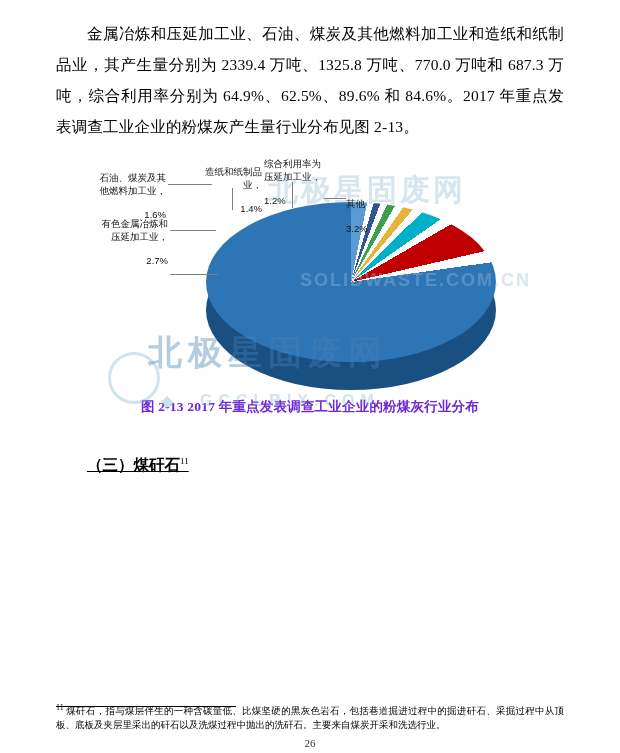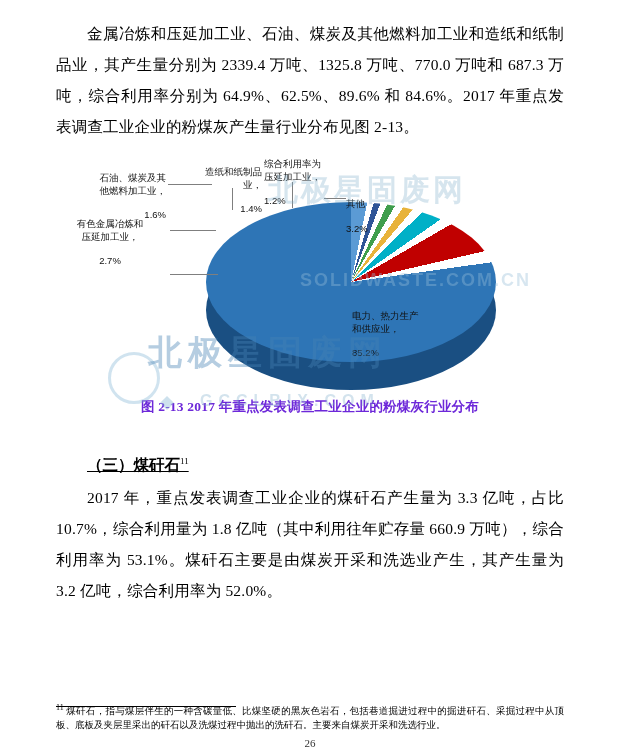--- a/index.html
+++ b/index.html
@@ -247,45 +247,39 @@
         <span>1.2%</span>
       </div>
       <div class="leader leader-v" style="left:236px; top:36px; width:1px; height:26px;"></div>
 
       <div class="callout rightside" style="left:290px; top:40px; width:60px;">
         <span>其他</span><br>
         <span>3.2%</span>
       </div>
       <div class="leader" style="left:268px; top:52px; width:22px;"></div>
 
-      <div class="callout left" style="left:-4px; top:60px; width:116px;text-align:center;">
+      <div class="callout left" style="left:-4px; top:60px; width:116px;">
         <span>有色金属冶炼和
 压延加工业，</span><br>
         <span>2.7%</span>
       </div>
       <div class="leader" style="left:114px; top:84px; width:46px;"></div>
 
       <div class="leader" style="left:114px; top:128px; width:48px;"></div>
 
-      <div class="callout rightside" style="left:296px; top:152px; width:96px;">
-        <span>电力、热力生产
-和供应业，</span><br>
-        <span>85.2%</span>
-      </div>
 
     </div>
 
     <div class="fig-caption" style="position:absolute; left:0; top:250px; width:100%;">图 2-13 2017 年重点发表调查工业企业的粉煤灰行业分布</div>
   </div>
 
   <div class="section-head">
     <span>（三）煤矸石</span><sup>11</sup>
   </div>
 
-  <p class="para indent" style="margin-top:6px;">2017 年，重点发表调查工业企业的煤矸石产生量为 3.3 亿吨，占比 10.7%，综合利用量为 1.8 亿吨（其中利用往年贮存量 660.9 万吨），综合利用率为 53.1%。煤矸石主要是由煤炭开采和洗选业产生，其产生量为 3.2 亿吨，综合利用率为 52.0%。</p>
 
   <div class="footnote-rule"></div>
   <div class="footnote">
     <sup>11</sup>
     <span>煤矸石，指与煤层伴生的一种含碳量低、比煤坚硬的黑灰色岩石，包括巷道掘进过程中的掘进矸石、采掘过程中从顶板、底板及夹层里采出的矸石以及洗煤过程中抛出的洗矸石。主要来自煤炭开采和洗选行业。</span>
   </div>
 
   <div class="page-number">26</div>
 </div>
 

